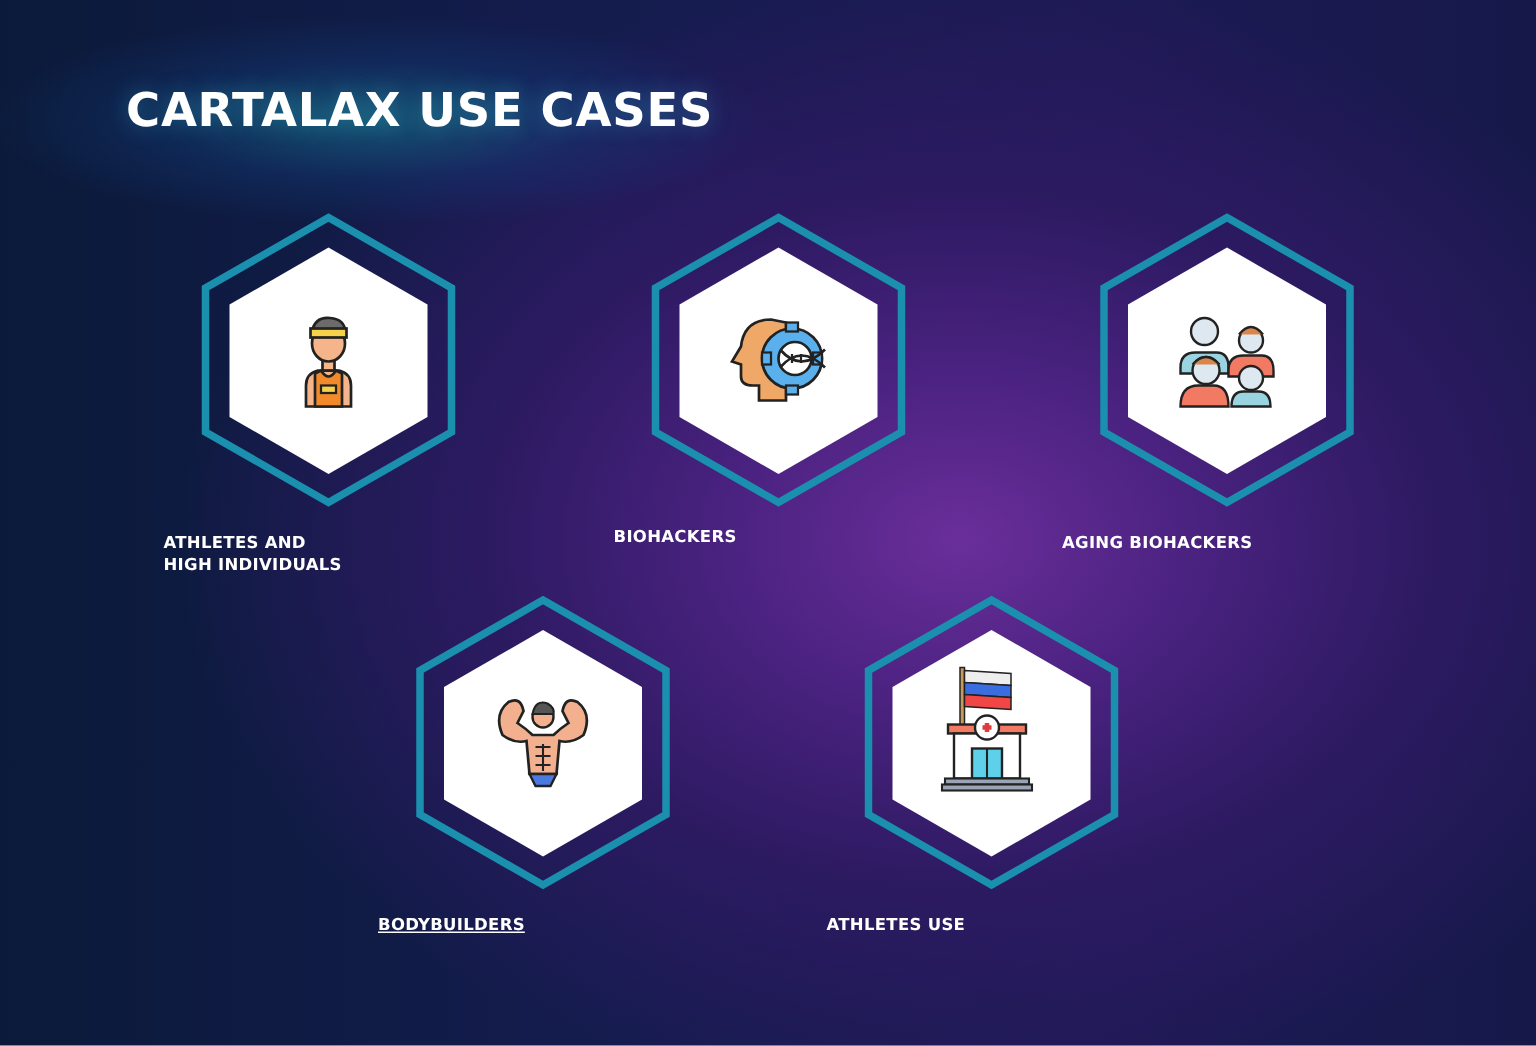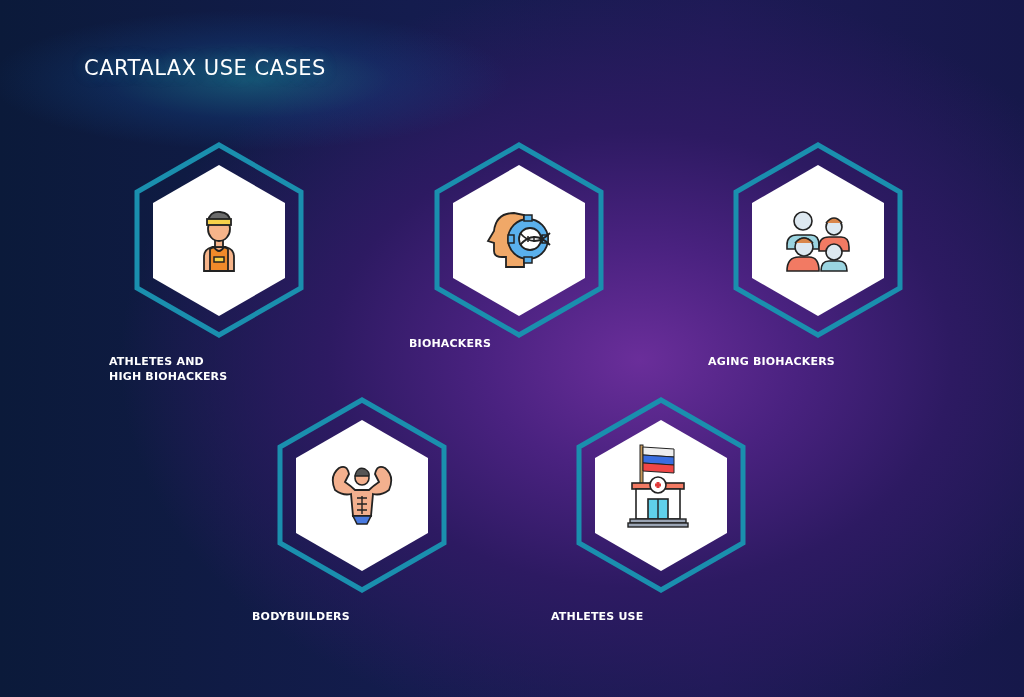--- a/index.html
+++ b/index.html
@@ -6,21 +6,21 @@
   body {
     width: 1024px; height: 697px; overflow: hidden; position: relative;
     font-family: "DejaVu Sans", "Liberation Sans", sans-serif;
     background:
       radial-gradient(ellipse 260px 70px at 250px 80px, rgba(30,150,170,0.45), rgba(20,80,150,0.25) 55%, rgba(0,0,0,0) 100%),
       radial-gradient(ellipse 520px 380px at 640px 360px, #6a2e9a 0%, #4a2280 30%, #2d1a62 60%, rgba(20,20,70,0) 100%),
       linear-gradient(90deg, #0b1a3a 0%, #141c4e 40%, #1d1a55 70%, #16184a 100%);
   }
   .title {
     position: absolute; left: 84px; top: 56px;
-    font-size: 21px; font-weight: normal; color: #ffffff; letter-spacing: 0.5px;
+    font-size: 31px; font-weight: bold; color: #ffffff; letter-spacing: 0.5px;
     text-shadow: 0 0 14px rgba(60,200,220,0.35);
   }
   .card { position: absolute; width: 170px; height: 196px; }
   .card svg.hex { position: absolute; left: 0; top: 0; }
   .icon { position: absolute; left: 50px; top: 63px; width: 70px; height: 70px; }
   .label {
     position: absolute; width: 220px; 
     font-size: 11px; font-weight: bold; color: #ffffff; line-height: 15px;
     letter-spacing: 0.2px;
   }
@@ -40,21 +40,21 @@
     <path d="M26 66 L26 44 L30 42 Q35 50 40 42 L44 44 L44 66 Z" fill="#f08a2a" stroke="#222" stroke-width="1.8"></path>
     <rect x="30" y="52" width="10" height="5" fill="#f6d14a" stroke="#222" stroke-width="1.5"></rect>
     <rect x="31" y="32" width="8" height="10" fill="#f6b48a" stroke="#222" stroke-width="1.8"></rect>
     <ellipse cx="35" cy="24" rx="11" ry="12" fill="#f6b48a" stroke="#222" stroke-width="1.8"></ellipse>
     <path d="M24 16 Q26 6 36 7 Q46 8 46 16 Z" fill="#6b6b6b" stroke="#222" stroke-width="1.8"></path>
     <rect x="23" y="14" width="24" height="6" fill="#f6d14a" stroke="#222" stroke-width="1.8"></rect>
   </svg>
 </div>
 <div class="label" style="left:109px; top:354px;">
   <div>ATHLETES AND</div>
-  <div>HIGH BIOHACKERS</div>
+  <div>HIGH INDIVIDUALS</div>
 </div>
 
 <div class="card" style="left:434px; top:142px;">
   <svg class="hex" width="170" height="196" viewBox="0 0 170 196">
     <polygon points="85,3 167,50 167,146 85,193 3,146 3,50" fill="none" stroke="#1a8fae" stroke-width="5"></polygon>
     <polygon points="85,23 151,61 151,136 85,174 19,136 19,61" fill="#ffffff"></polygon>
   </svg>
   <svg class="icon" viewBox="0 0 70 70">
     <path d="M30 8 Q12 8 10 26 L4 36 L10 38 L10 46 Q10 52 18 52 L22 52 L22 62 L40 62 L40 10 Z" fill="#f0a868" stroke="#222" stroke-width="1.8"></path>
     <circle cx="44" cy="34" r="20" fill="#5ab0ec" stroke="#222" stroke-width="1.8"></circle>
@@ -62,21 +62,21 @@
       <rect x="40" y="10" width="8" height="6"></rect>
         <rect x="40" y="52" width="8" height="6"></rect>
       <rect x="58" y="30" width="6" height="8"></rect>
         <rect x="24" y="30" width="6" height="8"></rect>
     </g>
     <circle cx="46" cy="34" r="11" fill="#ffffff" stroke="#222" stroke-width="1.8"></circle>
     <path d="M36 28 Q50 44 66 28 M36 40 Q50 24 66 40" fill="none" stroke="#222" stroke-width="1.8"></path>
     <path d="M44 31 L44 37 M50 31 L50 37 M58 30 L58 38" stroke="#222" stroke-width="1.5"></path>
   </svg>
 </div>
-<div class="label" style="left:409px; top:336px;">
+<div class="label" style="left:409px; top:350px;">
   <div>BIOHACKERS</div>
 </div>
 
 <div class="card" style="left:733px; top:142px;">
   <svg class="hex" width="170" height="196" viewBox="0 0 170 196">
     <polygon points="85,3 167,50 167,146 85,193 3,146 3,50" fill="none" stroke="#1a8fae" stroke-width="5"></polygon>
     <polygon points="85,23 151,61 151,136 85,174 19,136 19,61" fill="#ffffff"></polygon>
   </svg>
   <svg class="icon" viewBox="0 0 70 70">
     <path d="M4 40 Q4 30 14 30 L28 30 Q36 30 36 40 L36 44 L4 44 Z" fill="#9ad4e0" stroke="#222" stroke-width="1.6"></path>
@@ -101,21 +101,21 @@
     <polygon points="85,23 151,61 151,136 85,174 19,136 19,61" fill="#ffffff"></polygon>
   </svg>
   <svg class="icon" viewBox="0 0 70 70">
     <path d="M8 30 Q2 16 12 8 Q20 4 22 14 L18 22 Q24 26 28 30 L42 30 Q46 26 52 22 L48 14 Q50 4 58 8 Q68 16 62 30 Q54 36 46 34 L44 56 L26 56 L24 34 Q16 36 8 30 Z" fill="#f3b08e" stroke="#222" stroke-width="1.8"></path>
     <path d="M30 38 L40 38 M30 44 L40 44 M30 50 L40 50 M35 36 L35 54" stroke="#222" stroke-width="1.4"></path>
     <path d="M26 56 L44 56 L40 64 L30 64 Z" fill="#4a7ae0" stroke="#222" stroke-width="1.6"></path>
     <circle cx="35" cy="18" r="7" fill="#f3b08e" stroke="#222" stroke-width="1.6"></circle>
     <path d="M28 16 Q30 6 38 9 Q43 12 42 16 Z" fill="#555" stroke="#222" stroke-width="1.4"></path>
   </svg>
 </div>
-<div class="label" style="left:252px; top:609px;">
+<div class="label" style="left:252px; top:609px;text-decoration:underline;">
   <div>BODYBUILDERS</div>
 </div>
 
 <div class="card" style="left:576px; top:397px;">
   <svg class="hex" width="170" height="196" viewBox="0 0 170 196">
     <polygon points="85,3 167,50 167,146 85,193 3,146 3,50" fill="none" stroke="#1a8fae" stroke-width="5"></polygon>
     <polygon points="85,23 151,61 151,136 85,174 19,136 19,61" fill="#ffffff"></polygon>
   </svg>
   <svg class="icon" viewBox="0 0 70 90" style="top:45px; height:92px;">
     <rect x="14" y="2" width="3" height="40" fill="#c89a5a" stroke="#222" stroke-width="1"></rect>

